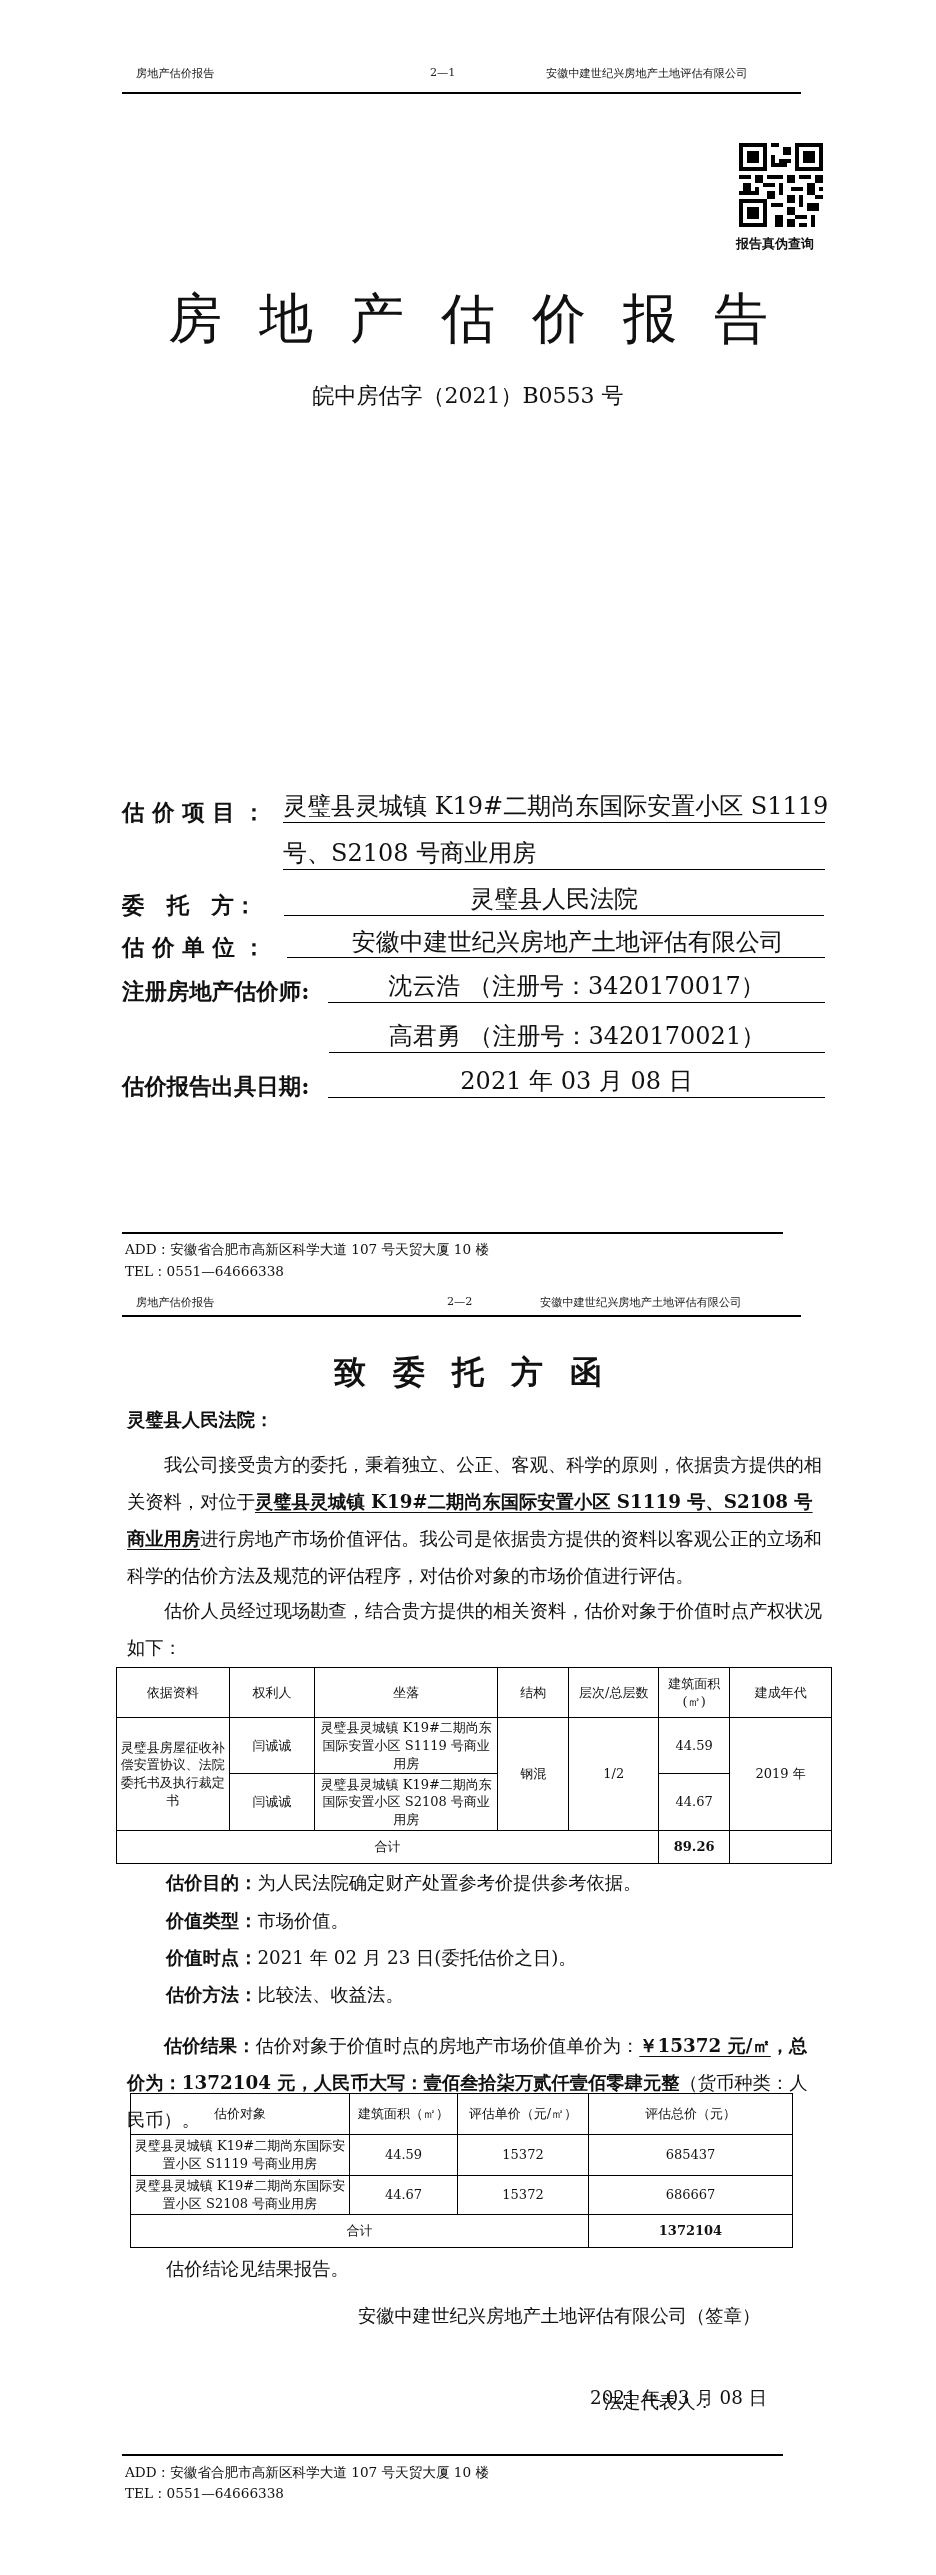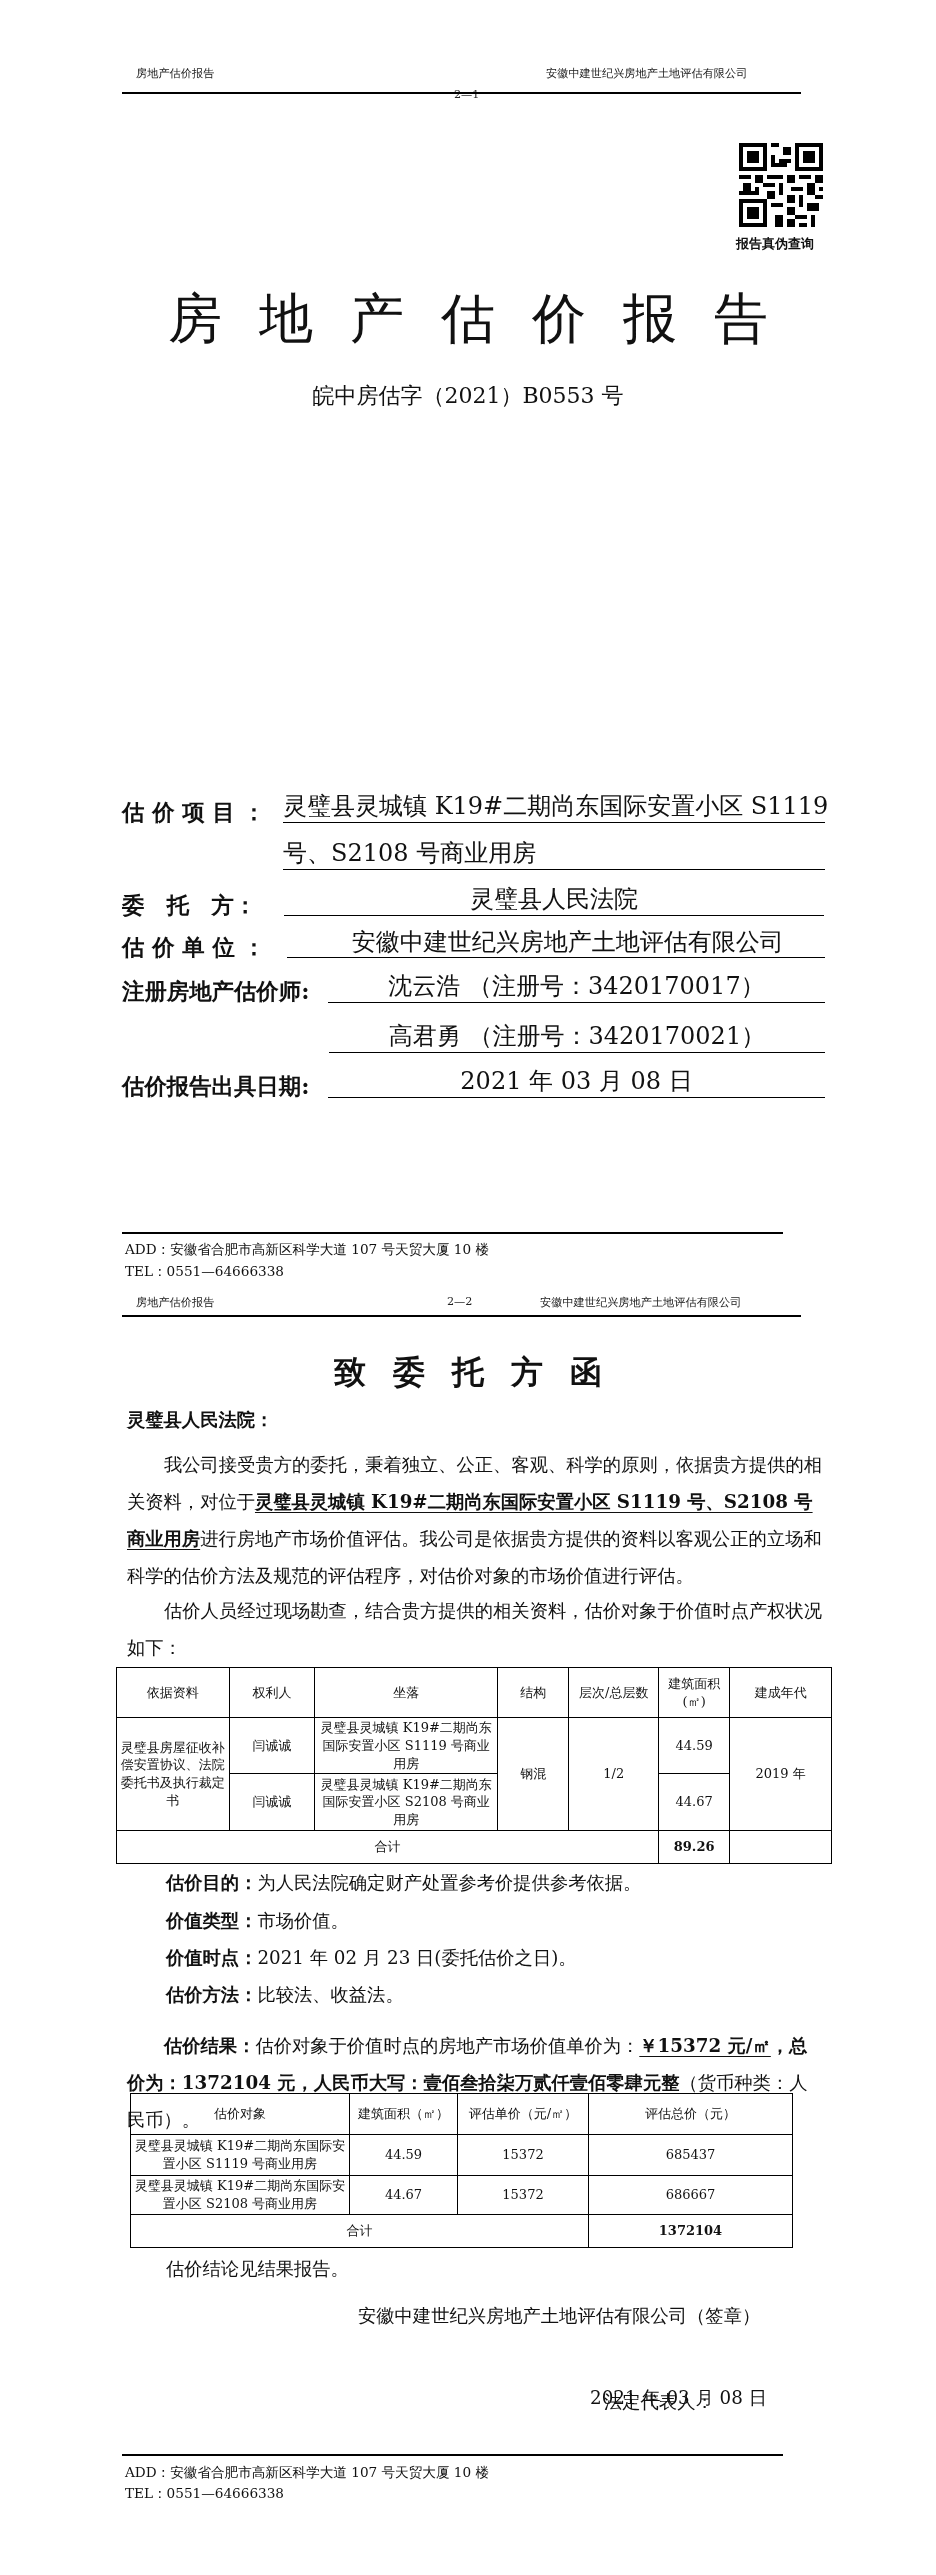--- a/index.html
+++ b/index.html
@@ -24,21 +24,21 @@
   .kv { left:166px; font-size:18.3px; white-space:nowrap; }
   table.grid { position:absolute; border-collapse:collapse; font-size:13px; }
   table.grid td { border:0.9px solid #000; text-align:center; vertical-align:middle; padding:1.2px 3.5px; line-height:17.7px; }
   .sign { font-size:18.3px; white-space:nowrap; }
 </style>
 </head>
 <body>
 
 <div>
   <span class="abs hdr" style="left:136px;top:66px;">房地产估价报告</span>
-  <span class="abs hdr" style="left:454px;top:66px;margin-top:22px;">2—1</span>
+  <span class="abs hdr" style="left:430px;top:66px;">2—1</span>
   <span class="abs hdr" style="left:546px;top:66px;">安徽中建世纪兴房地产土地评估有限公司</span>
   <div class="rule" style="left:122px;top:92px;width:679px;height:1.8px;"></div>
 
   <svg class="qr" viewBox="0 0 21 21" shape-rendering="crispEdges">
     <rect x="0" y="0" width="7" height="7" fill="#000"></rect>
       <rect x="1" y="1" width="5" height="5" fill="#fff"></rect>
       <rect x="2" y="2" width="3" height="3" fill="#000"></rect>
     <rect x="14" y="0" width="7" height="7" fill="#000"></rect>
       <rect x="15" y="1" width="5" height="5" fill="#fff"></rect>
       <rect x="16" y="2" width="3" height="3" fill="#000"></rect>

